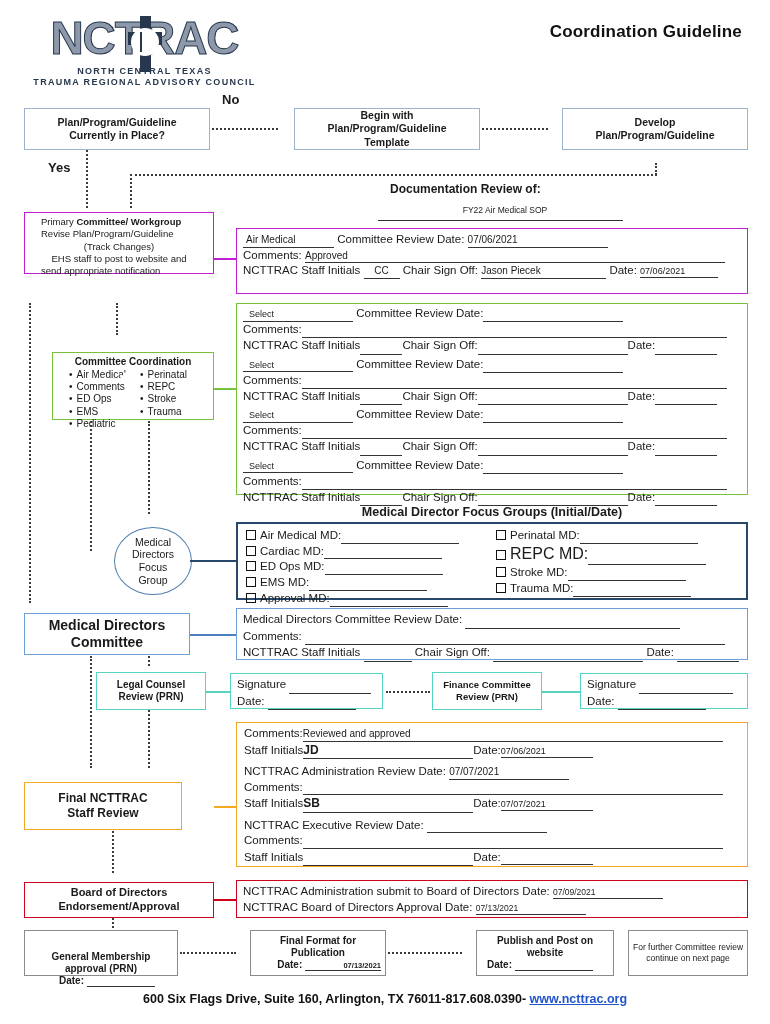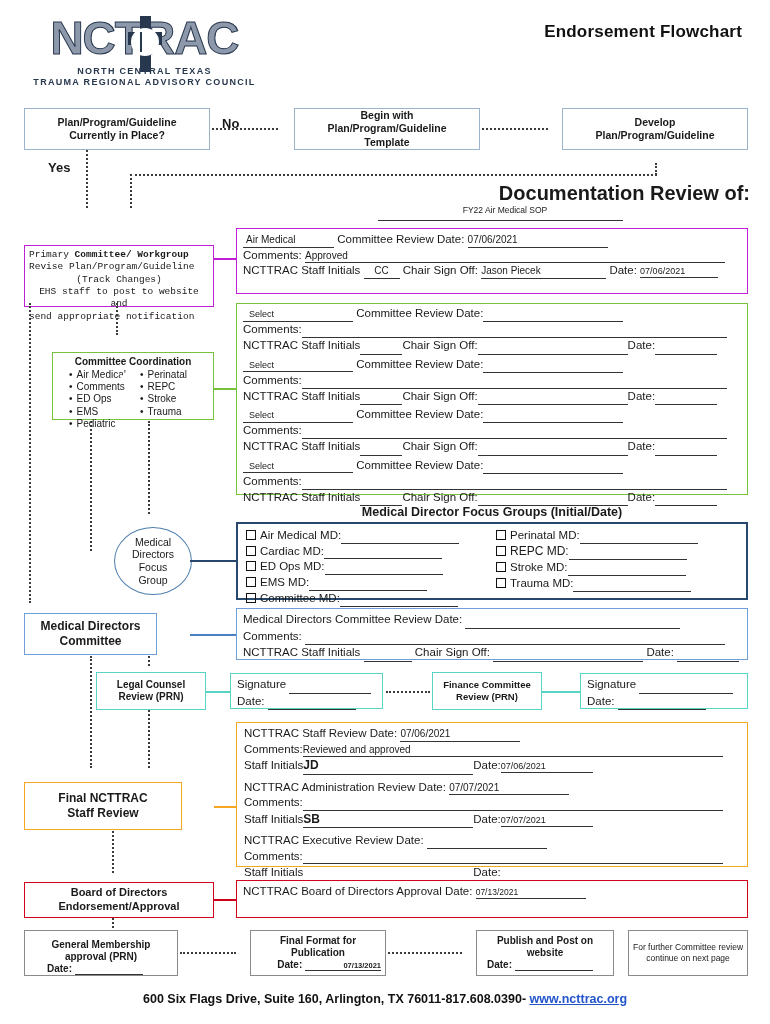--- a/index.html
+++ b/index.html
@@ -126,28 +126,28 @@
   <div class="lg-word">NCTRAC</div>
   <div class="cross">
     <div class="bar v"></div>
       <div class="bar h"></div>
     <div class="star"></div>
   </div>
   <div class="lg-sub1">NORTH CENTRAL TEXAS</div>
   <div class="lg-sub2">TRAUMA REGIONAL ADVISORY COUNCIL</div>
 </div>
 
-<div class="abs" id="page-title">Endorsement Flowchart</div>
+<div class="abs" id="page-title">Coordination Guideline</div>
 
 <div class="abs fbox" style="left:24px;top:108px;width:186px;height:42px;">
   <span class="ml">Plan/Program/Guideline<br>Currently in Place?</span>
 </div>
 
 <div class="abs doth" style="left:212px;top:128px;width:66px;"></div>
-<div class="abs" style="left:222px;top:116px;font-size:13px;font-weight:bold;">No</div>
+<div class="abs" style="left:222px;top:92px;font-size:13px;font-weight:bold;">No</div>
 <div class="abs tri-right" style="left:278px;top:128px;"></div>
 
 <div class="abs fbox" style="left:294px;top:108px;width:186px;height:42px;">
   <span class="ml">Begin with<br>Plan/Program/Guideline<br>Template</span>
 </div>
 
 <div class="abs doth" style="left:482px;top:128px;width:66px;"></div>
 <div class="abs tri-right" style="left:548px;top:128px;"></div>
 
 <div class="abs fbox" style="left:562px;top:108px;width:186px;height:42px;">
@@ -157,25 +157,25 @@
 <div class="abs tri-up" style="left:655px;top:152px;"></div>
 <div class="abs dotv" style="left:655px;top:163px;height:12px;"></div>
 <div class="abs doth" style="left:130px;top:174px;width:527px;"></div>
 <div class="abs dotv" style="left:130px;top:174px;height:34px;"></div>
 <div class="abs tri-down" style="left:131px;top:208px;"></div>
 
 <div class="abs dotv" style="left:86px;top:150px;height:58px;"></div>
 <div class="abs" style="left:48px;top:160px;font-size:13px;font-weight:bold;">Yes</div>
 <div class="abs tri-down" style="left:87px;top:208px;"></div>
 
-<div class="abs" style="left:390px;top:182px;width:360px;text-align:right;font-size:20px;font-weight:bold;">Documentation Review of:</div>
+<div class="abs" style="left:390px;top:182px;width:360px;text-align:left;font-size:12px;font-weight:bold;">Documentation Review of:</div>
 <div class="abs" style="left:380px;top:205px;width:250px;text-align:center;font-size:8.5px;">FY22 Air Medical SOP</div>
 <div class="abs" style="left:378px;top:220px;width:245px;border-bottom:1px solid #333;"></div>
 
-<div class="abs" style="left:24px;top:245px;width:190px;height:62px;border:1.5px solid #c01fd6;background:#fff;padding:3px 4px;font-family:Liberation Mono, monospace;">
+<div class="abs" style="left:24px;top:212px;width:190px;height:62px;border:1.5px solid #c01fd6;background:#fff;padding:3px 16px;">
   <div style="font-size:9.5px;line-height:1.3;">
     <div>
       <span>Primary </span><b>Committee/ Workgroup</b>
     </div>
     <div>Revise Plan/Program/Guideline</div>
     <div style="text-align:center">(Track Changes)</div>
     <div style="text-align:center">EHS staff to post to website and</div>
     <div>send appropriate notification</div>
   </div>
 </div>
@@ -264,32 +264,32 @@
 </div>
 <div class="abs" style="left:190px;top:560px;width:46px;height:0;border-top:2px solid #27486b;"></div>
 
 <div class="abs" style="left:236px;top:522px;width:512px;height:78px;border:2px solid #27486b;background:#fff;padding:4px 8px;">
   <div style="display:flex;gap:8px;">
     <div style="flex:1;" id="md-left">
         <div style="font-size: 11.5px; line-height: 1.28; white-space: nowrap;"><span class="cbox"></span><span>Air Medical MD:</span><span class="u" style="min-width:118px;">&nbsp;</span></div>
         <div style="font-size: 11.5px; line-height: 1.28; white-space: nowrap;"><span class="cbox"></span><span>Cardiac MD:</span><span class="u" style="min-width:118px;">&nbsp;</span></div>
         <div style="font-size: 11.5px; line-height: 1.28; white-space: nowrap;"><span class="cbox"></span><span>ED Ops MD:</span><span class="u" style="min-width:118px;">&nbsp;</span></div>
         <div style="font-size: 11.5px; line-height: 1.28; white-space: nowrap;"><span class="cbox"></span><span>EMS MD:</span><span class="u" style="min-width:118px;">&nbsp;</span></div>
-        <div style="font-size: 11.5px; line-height: 1.28; white-space: nowrap;"><span class="cbox"></span><span>Committee MD:</span><span class="u" style="min-width:118px;">&nbsp;</span></div>
+        <div style="font-size: 11.5px; line-height: 1.28; white-space: nowrap;"><span class="cbox"></span><span>Approval MD:</span><span class="u" style="min-width:118px;">&nbsp;</span></div>
       </div>
     <div style="flex:1;" id="md-right">
         <div style="font-size: 11.5px; line-height: 1.28; white-space: nowrap;"><span class="cbox"></span><span>Perinatal MD:</span><span class="u" style="min-width:118px;">&nbsp;</span></div>
-        <div style="font-size: 12px; line-height: 1.28; white-space: nowrap;"><span class="cbox"></span><span>REPC MD:</span><span class="u" style="min-width:118px;">&nbsp;</span></div>
+        <div style="font-size: 16px; line-height: 1.28; white-space: nowrap;"><span class="cbox"></span><span>REPC MD:</span><span class="u" style="min-width:118px;">&nbsp;</span></div>
         <div style="font-size: 11.5px; line-height: 1.28; white-space: nowrap;"><span class="cbox"></span><span>Stroke MD:</span><span class="u" style="min-width:118px;">&nbsp;</span></div>
         <div style="font-size: 11.5px; line-height: 1.28; white-space: nowrap;"><span class="cbox"></span><span>Trauma MD:</span><span class="u" style="min-width:118px;">&nbsp;</span></div>
       </div>
   </div>
 </div>
 
-<div class="abs fbox" style="left:24px;top:613px;width:133px;height:42px;border:1.5px solid #6f9fd8;font-size:12px;">
+<div class="abs fbox" style="left:24px;top:613px;width:166px;height:42px;border:1.5px solid #6f9fd8;font-size:14px;">
   <span class="ml">Medical Directors<br>Committee</span>
 </div>
 <div class="abs" style="left:190px;top:634px;width:46px;height:0;border-top:2px solid #4a7fc1;"></div>
 
 <div class="abs panel" style="left:236px;top:608px;width:512px;height:52px;border:1.5px solid #6f9fd8;">
   <div class="ln">
     <span>Medical Directors Committee Review Date:</span>
     <span class="u" style="min-width:215px;">&nbsp;</span>
   </div>
   <div class="ln">
@@ -349,21 +349,20 @@
 <div class="abs tri-down" style="left:149px;top:768px;"></div>
 
 <div class="abs fbox" style="left:24px;top:782px;width:158px;height:48px;border:1.5px solid #f5a623;font-size:12px;">
   <span class="ml">Final NCTTRAC<br>Staff Review</span>
 </div>
 <div class="abs" style="left:214px;top:806px;width:22px;height:0;border-top:2px solid #f5a623;"></div>
 
 <div class="abs" style="left:236px;top:722px;width:512px;height:145px;border:1.5px solid #f5a623;background:#fff;padding:3px 7px;">
   <div id="final-rows">
       <div style="font-size: 11.5px; line-height: 1.36; margin-bottom: 5px;">
-        <div class="ln"><span>NCTTRAC Staff Review Date:</span> <span class="u" style="min-width:120px;font-size:10px;">07/06/2021</span></div>
         <div class="ln"><span>Comments:</span><span class="u" style="min-width:420px;font-size:10px;">Reviewed and approved</span></div>
         <div class="ln"><span>Staff Initials</span><span class="u" style="min-width:170px;font-size:12px;font-weight:bold;">JD</span><span>Date:</span><span class="u" style="min-width:92px;font-size:9px;">07/06/2021</span></div>
       </div>
       <div style="font-size: 11.5px; line-height: 1.36; margin-bottom: 5px;">
         <div class="ln"><span>NCTTRAC Administration Review Date:</span> <span class="u" style="min-width:120px;font-size:10px;">07/07/2021</span></div>
         <div class="ln"><span>Comments:</span><span class="u" style="min-width:420px;font-size:10px;">&nbsp;</span></div>
         <div class="ln"><span>Staff Initials</span><span class="u" style="min-width:170px;font-size:12px;font-weight:bold;">SB</span><span>Date:</span><span class="u" style="min-width:92px;font-size:9px;">07/07/2021</span></div>
       </div>
       <div style="font-size: 11.5px; line-height: 1.36; margin-bottom: 5px;">
         <div class="ln"><span>NCTTRAC Executive Review Date:</span> <span class="u" style="min-width:120px;font-size:10px;">&nbsp;</span></div>
@@ -375,28 +374,32 @@
 
 <div class="abs dotv" style="left:112px;top:831px;height:42px;"></div>
 
 <div class="abs fbox" style="left:24px;top:882px;width:190px;height:36px;border:1.5px solid #d0021b;font-size:11px;">
   <span class="ml">Board of Directors<br>Endorsement/Approval</span>
 </div>
 <div class="abs" style="left:214px;top:899px;width:22px;height:0;border-top:2px solid #d0021b;"></div>
 
 <div class="abs panel" style="left:236px;top:880px;width:512px;height:38px;border:1.5px solid #d0021b;">
   <div class="ln">
+    <span>NCTTRAC Administration submit to Board of Directors Date:</span>
+    <span class="u" style="min-width:110px;font-size:8.5px;">07/09/2021</span>
+  </div>
+  <div class="ln">
     <span>NCTTRAC Board of Directors Approval Date:</span>
     <span class="u" style="min-width:110px;font-size:8.5px;">07/13/2021</span>
   </div>
 </div>
 
 <div class="abs dotv" style="left:112px;top:918px;height:10px;"></div>
 
-<div class="abs plainbox" style="left:24px;top:930px;width:154px;height:46px;background:#fff;padding:8px;text-align:center;">
+<div class="abs plainbox" style="left:24px;top:930px;width:154px;height:46px;background:#fff;padding:20px;text-align:center;">
   <div style="font-size:10px;font-weight:bold;line-height:1.2;">General Membership<br>approval (PRN)</div>
   <div style="font-size:10px;font-weight:bold;text-align:left;padding-left:14px;">
     <span>Date:</span>
     <span class="u" style="min-width:68px;font-size:8px;">&nbsp;</span>
   </div>
 </div>
 
 <div class="abs doth" style="left:180px;top:952px;width:56px;"></div>
 
 <div class="abs plainbox" style="left:250px;top:930px;width:136px;height:46px;background:#fff;padding:4px;text-align:center;">

